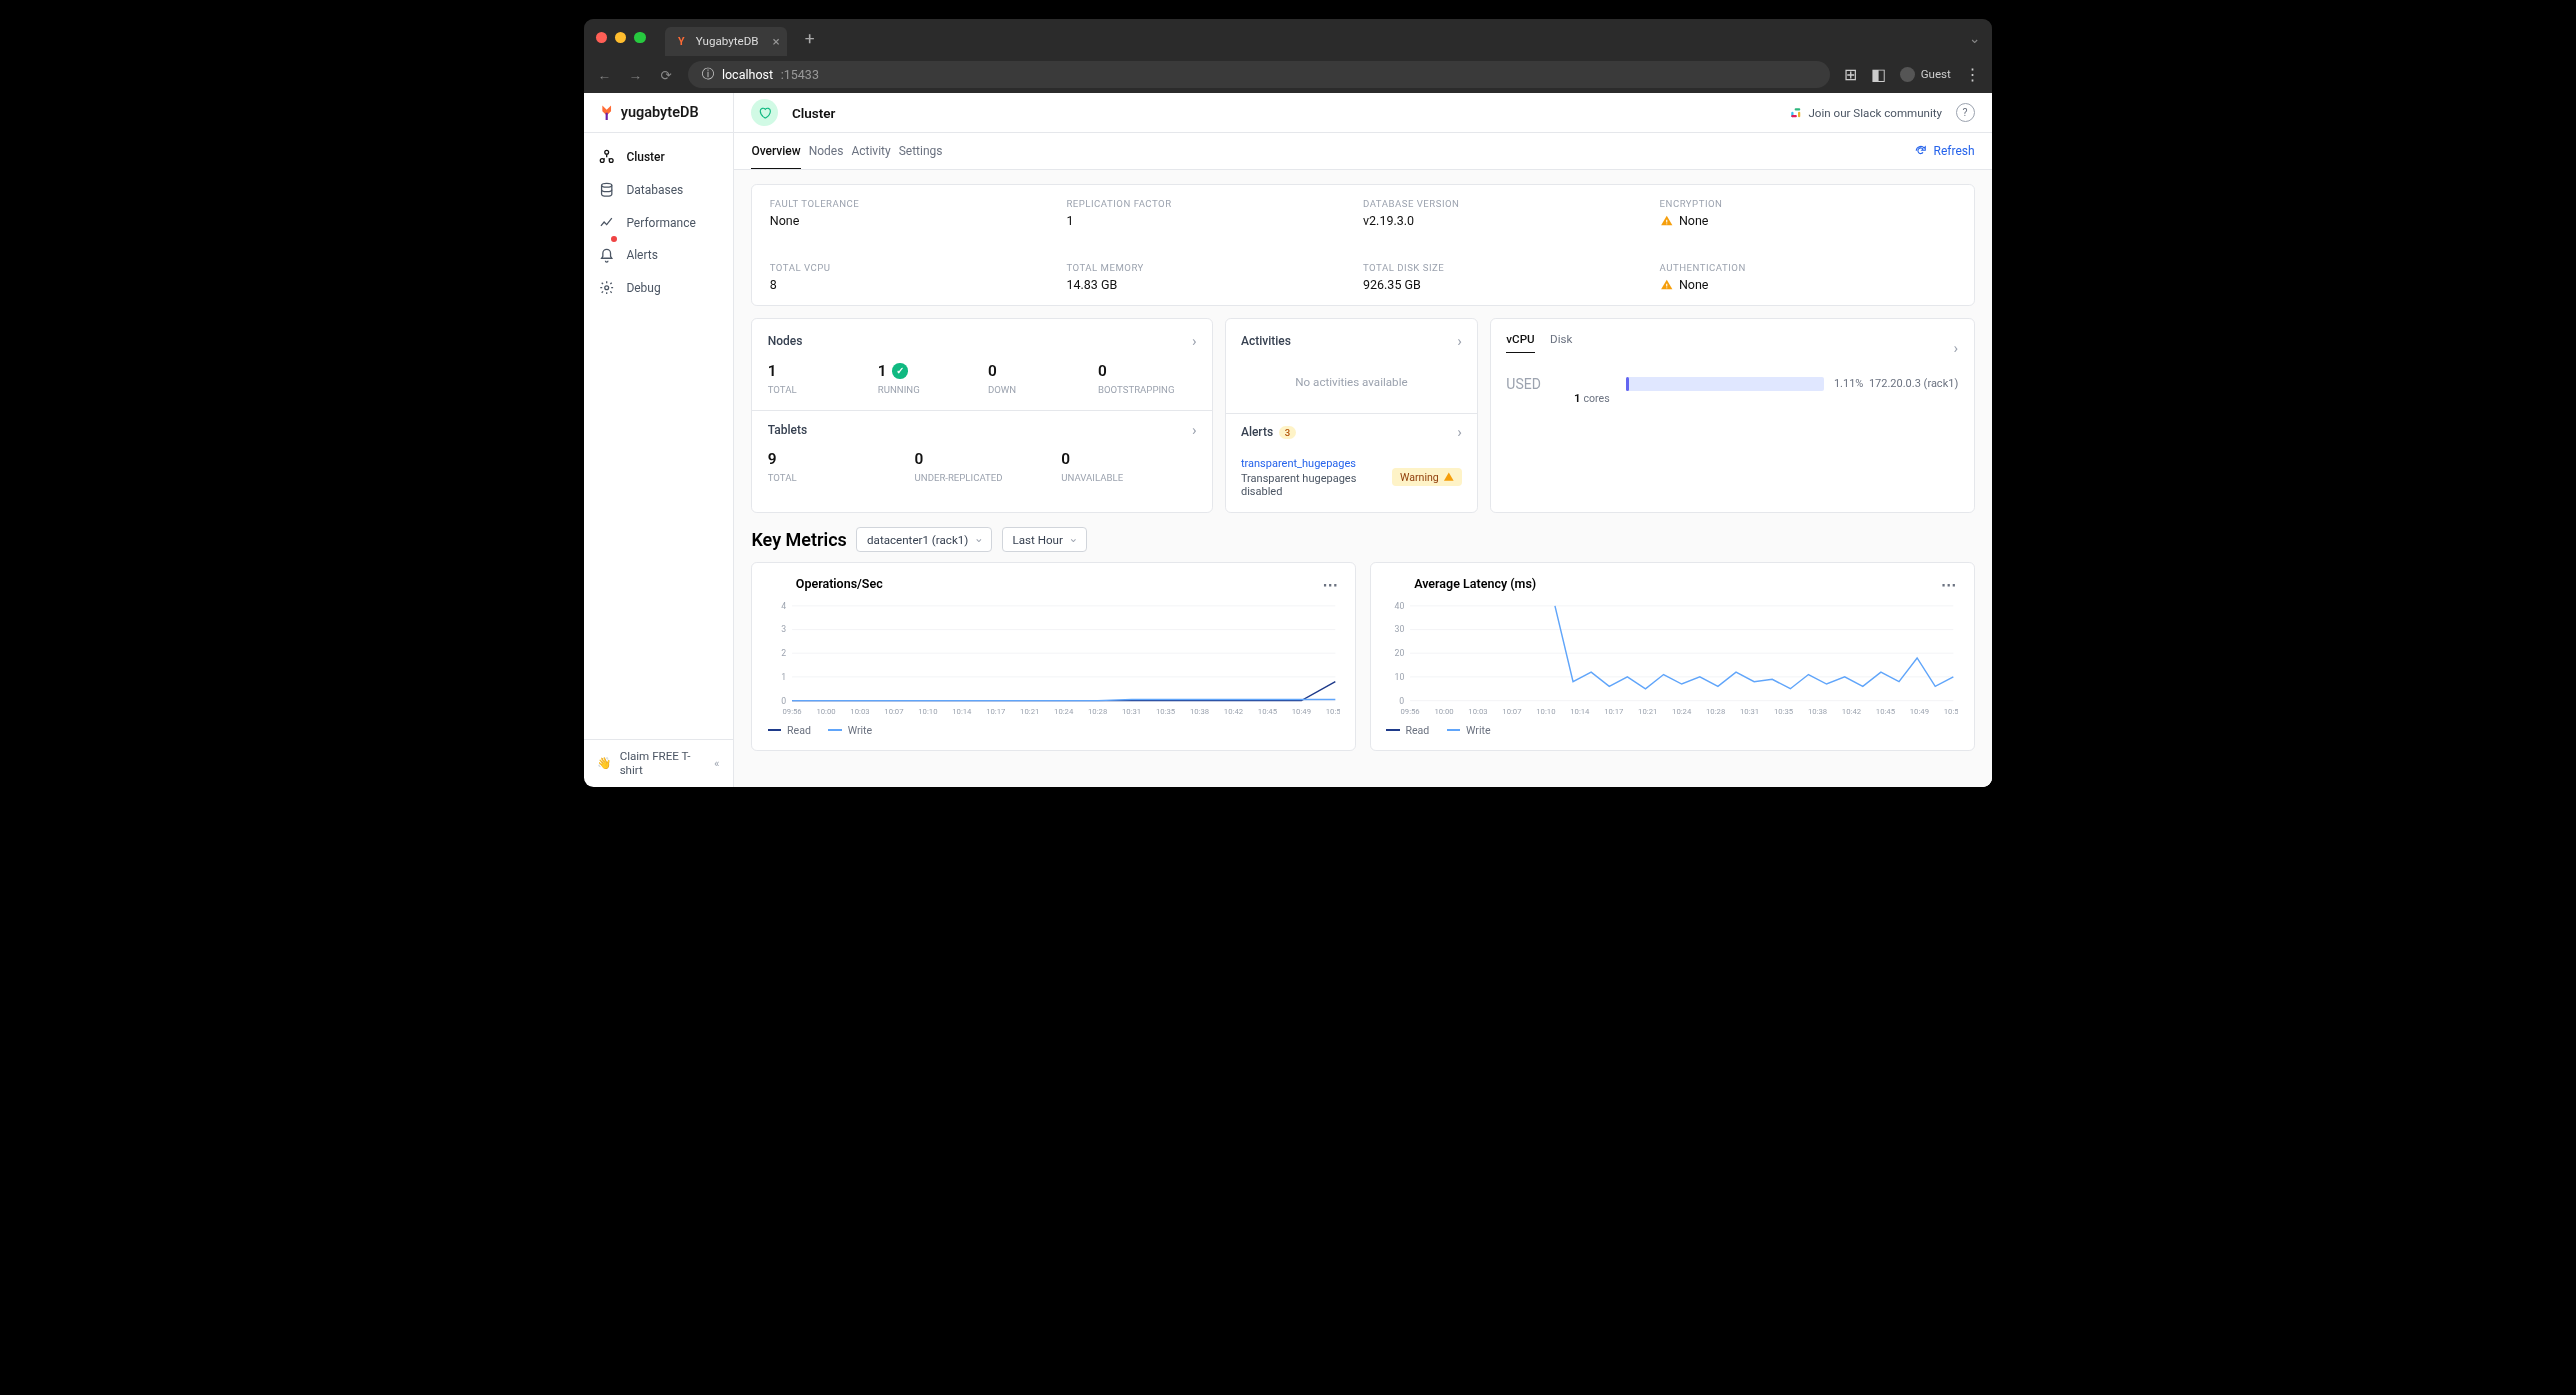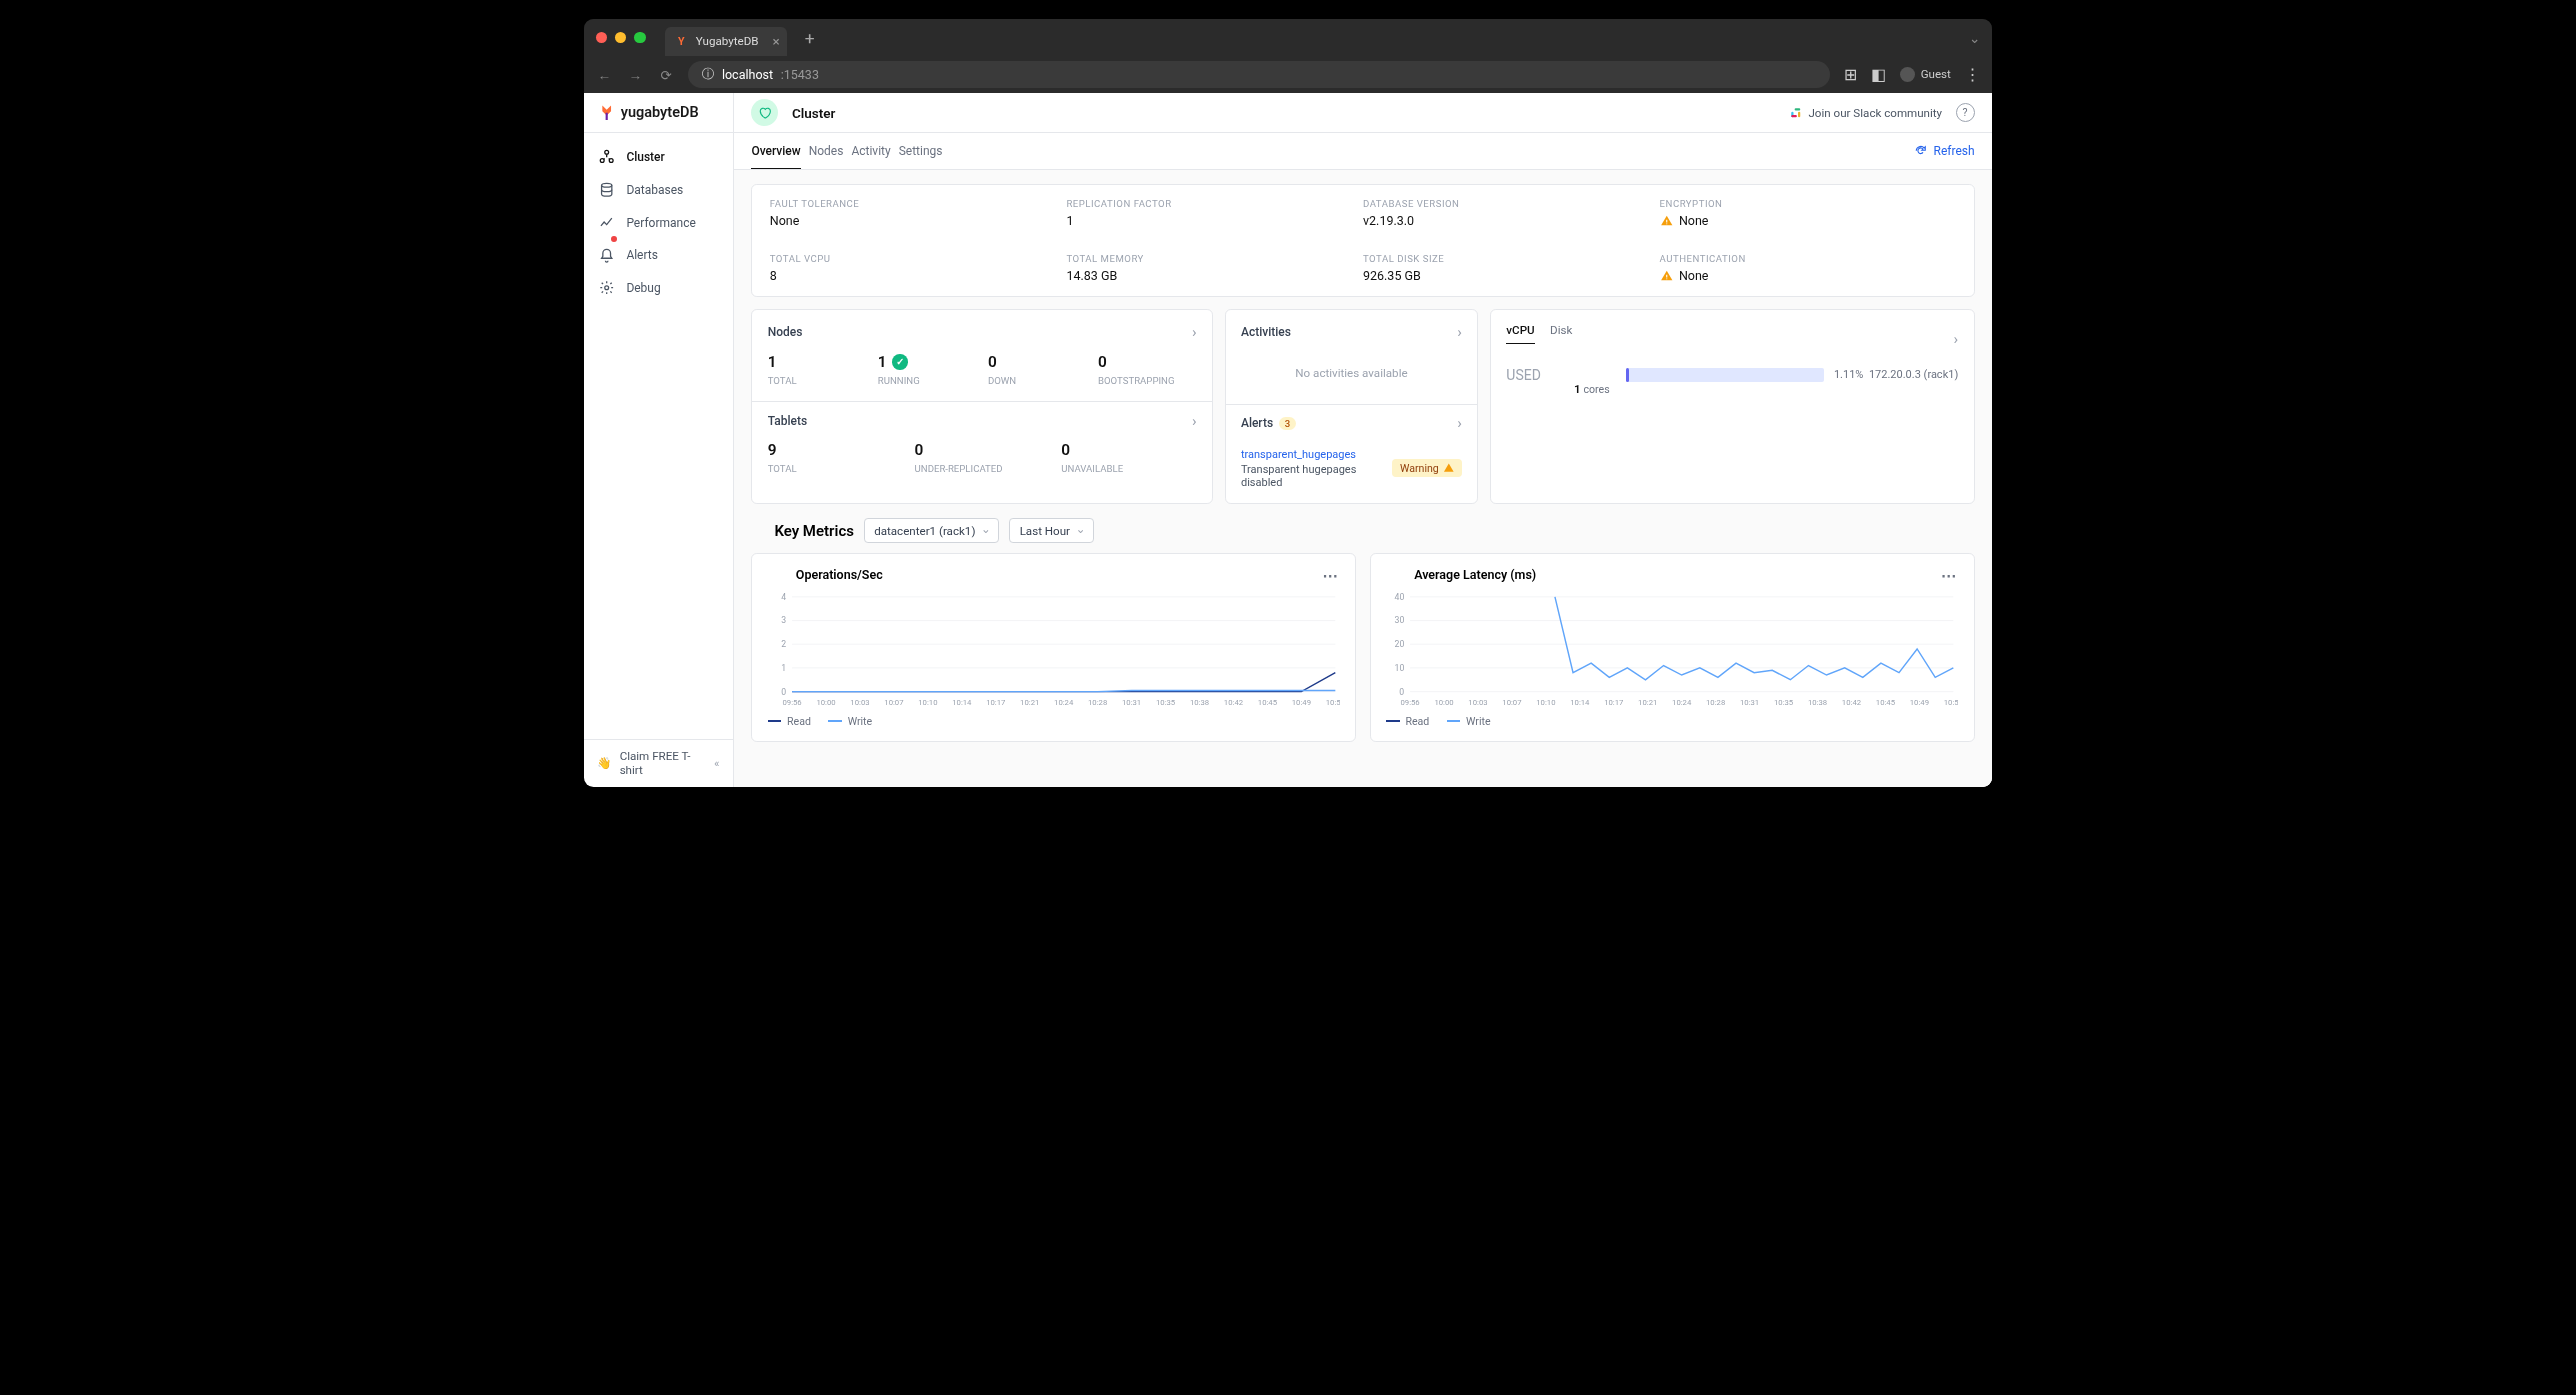--- a/index.html
+++ b/index.html
@@ -38,21 +38,21 @@
 .header-icon { width: 27px; height: 27px; border-radius: 50%; background: #d1fae5; display: flex; align-items: center; justify-content: center; color: #10b981; }
 .header-title { font-size: 13.5px; font-weight: 600; color: #111; }
 .header-right { margin-left: auto; display: flex; align-items: center; gap: 13.5px; }
 .slack-link { display: flex; align-items: center; gap: 5.8px; font-size: 11.6px; color: #4b5563; cursor: pointer; }
 .help-icon { width: 19px; height: 19px; border: 1.4px solid #9ca3af; border-radius: 50%; display: flex; align-items: center; justify-content: center; font-size: 10.6px; color: #6b7280; }
 .tabs-row { height: 37px; border-bottom: 1px solid #e5e7eb; display: flex; align-items: center; padding: 0 17.4px; gap: 8px; }
 .tab-item { font-size: 12px; color: #6b7280; cursor: pointer; padding: 9.6px 0; }
 .tab-item.active { color: #111; font-weight: 500; border-bottom: 1.9px solid #111; margin-bottom: -1px; }
 .refresh { margin-left: auto; display: flex; align-items: center; gap: 5.8px; color: #2563eb; font-size: 12px; cursor: pointer; }
 .content { padding: 13.5px 17.4px; background: #fafafa; flex: 1; }
-.info-card { background: #fff; border: 1px solid #e5e7eb; border-radius: 5.8px; padding: 13.5px 17.4px; display: grid; grid-template-columns: repeat(4, 1fr); gap: 25px 0; margin-bottom: 11.6px; }
+.info-card { background: #fff; border: 1px solid #e5e7eb; border-radius: 5.8px; padding: 13.5px 17.4px; display: grid; grid-template-columns: repeat(4, 1fr); gap: 34px 0; margin-bottom: 11.6px; }
 .info-item { }
 .info-label { font-size: 9.6px; color: #9ca3af; text-transform: uppercase; letter-spacing: 0.5px; margin-bottom: 3.9px; }
 .info-value { font-size: 12.5px; color: #111; display: flex; align-items: center; gap: 5.8px; }
 .warn-tri { width: 13.5px; height: 13.5px; color: #f59e0b; }
 .row3 { display: grid; grid-template-columns: 1fr 0.55fr 1.05fr; gap: 11.6px; margin-bottom: 13.5px; }
 .panel { background: #fff; border: 1px solid #e5e7eb; border-radius: 5.8px; padding: 13.5px 15.4px; }
 .panel-head { display: flex; align-items: center; justify-content: space-between; margin-bottom: 11.6px; }
 .panel-title { font-size: 12px; color: #374151; font-weight: 500; }
 .chev { color: #9ca3af; font-size: 15.4px; }
 .statgrid { display: grid; grid-template-columns: repeat(4, 1fr); gap: 11.6px; margin-bottom: 15.4px; }
@@ -72,21 +72,21 @@
 .rtab.active { color: #111; border-bottom: 1.9px solid #111; font-weight: 500; }
 .resource-row { display: flex; align-items: center; gap: 9.6px; margin-bottom: 9.6px; }
 .resource-lbl { font-size: 14px; color: #9ca3af; width: 58px; text-transform: uppercase; }
 .resource-val { font-size: 11.6px; color: #111; width: 42px; font-weight: 600; margin-top: 28px; }
 .resource-val .light { font-weight: 400; color: #6b7280; font-size: 10.6px; }
 .bar-wrap { flex: 1; height: 13.5px; background: #e0e7ff; border-radius: 1.9px; position: relative; }
 .bar-fill { height: 100%; background: #6366f1; border-radius: 1.9px; }
 .bar-meta { font-size: 11px; color: #6b7280; white-space: nowrap; }
 .avail-bar { width: 1.9px; height: 58px; background: #6366f1; margin-left: 0; }
 .key-metrics { display: flex; align-items: center; gap: 9.6px; margin-bottom: 9.6px; }
-.key-metrics-title { font-size: 15px; font-weight: 600; margin-left: 23px; }
+.key-metrics-title { font-size: 18px; font-weight: 600; }
 .select { border: 1px solid #d1d5db; background: #fff; border-radius: 3.9px; padding: 4.8px 23px 4.8px 9.6px; font-size: 11.6px; color: #374151; position: relative; cursor: pointer; }
 .select::after { content: "⌄"; position: absolute; right: 7.7px; top: 2.9px; color: #9ca3af; }
 .charts { display: grid; grid-template-columns: 1fr 1fr; gap: 13.5px; }
 .chart-panel { background: #fff; border: 1px solid #e5e7eb; border-radius: 5.8px; padding: 13.5px 15.4px; }
 .chart-title { font-size: 12.5px; font-weight: 600; margin-bottom: 7.7px; display: flex; justify-content: space-between; margin-left: 28px; }
 .more { color: #6b7280; cursor: pointer; font-size: 15.4px; letter-spacing: 1.9px; }
 .chart-body { height: 116px; position: relative; }
 .chart-svg { width: 100%; height: 100%; }
 .legend { display: flex; gap: 17.4px; margin-top: 5.8px; }
 .legend-item { display: flex; align-items: center; gap: 5.8px; font-size: 10.6px; color: #6b7280; }

